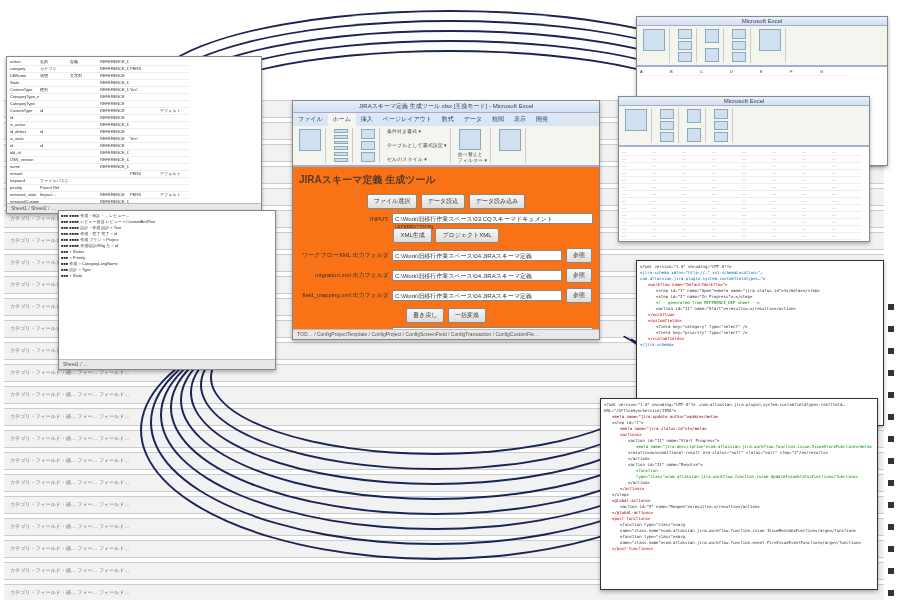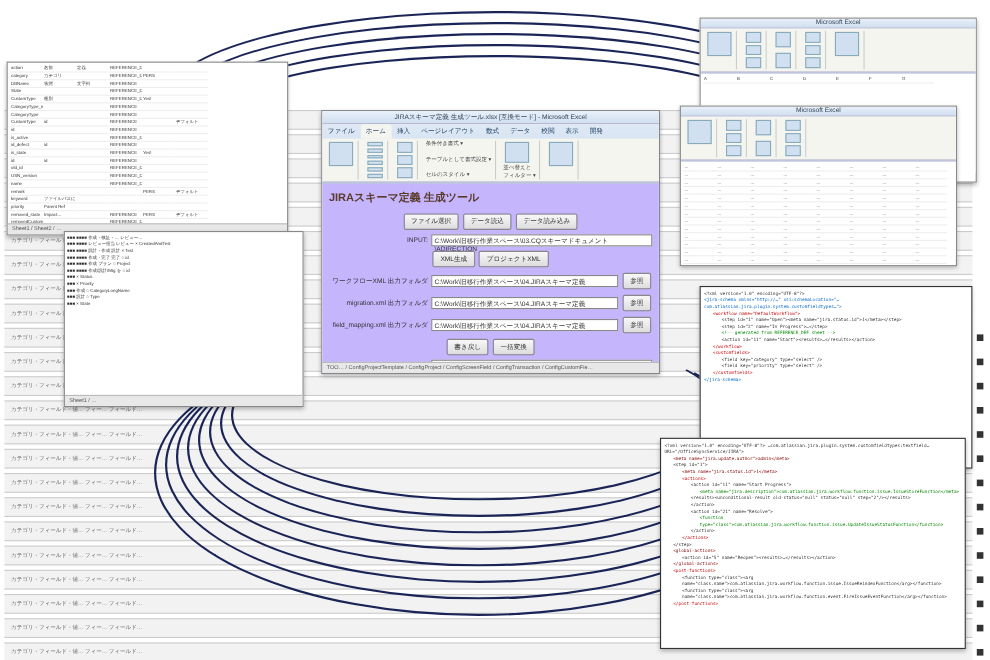--- a/index.html
+++ b/index.html
@@ -78,21 +78,21 @@
     display: flex; gap: 4px; padding: 2px;
     border-bottom: 1px solid #aac;
     font-size: 5px; color: #444;
   }
   .rib-group { border-right: 1px solid #ccc; padding: 0 3px; display:flex; flex-direction:column; justify-content:space-between; }
   .rib-icon { width: 14px; height: 14px; background: #d0e0f0; border: 1px solid #8ab; display:inline-block; margin:1px; }
   .rib-big { width: 22px; height: 22px; }
 
   
   .tool-body {
-    background: #c4b5fd;
+    background: #f97316;
     padding: 6px;
     height: calc(100% - 60px);
   }
   .tool-title {
     font-size: 10px; font-weight: bold; color: #5a3a2a;
     margin-bottom: 6px;
   }
   .btn {
     display: inline-block; background: linear-gradient(#f8f8f8,#ddd);
     border: 1px solid #888; border-radius: 2px;

